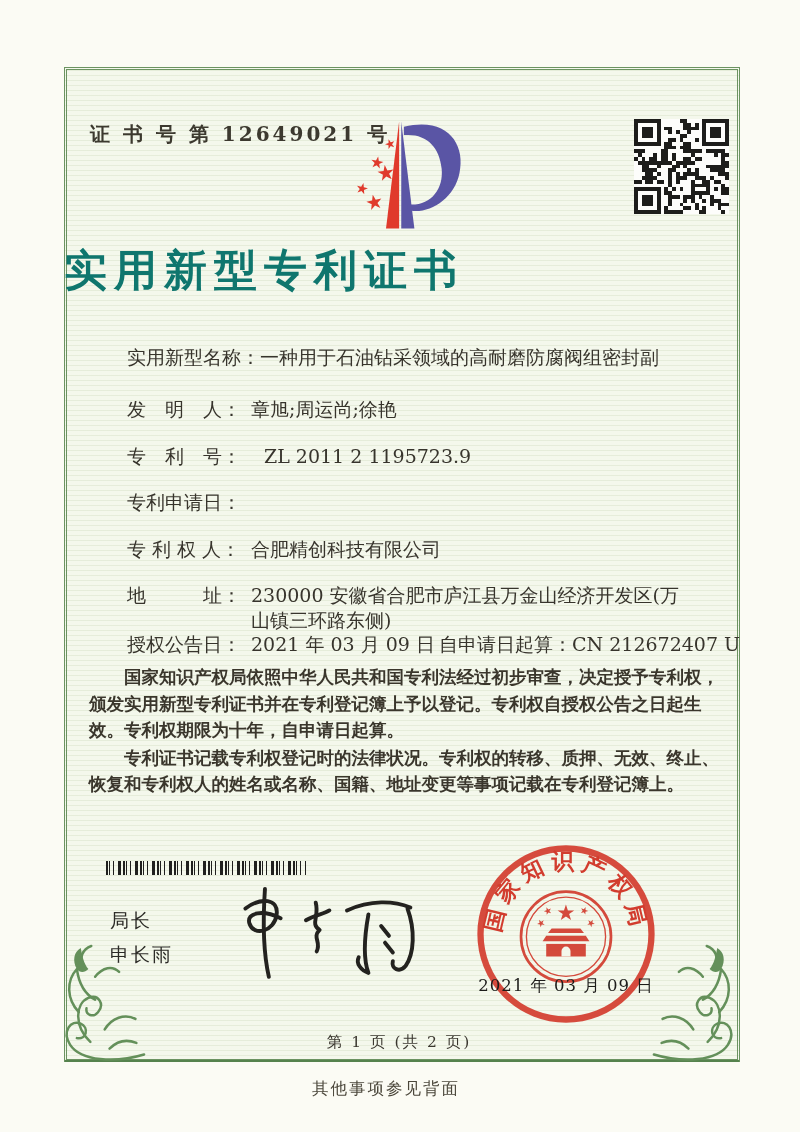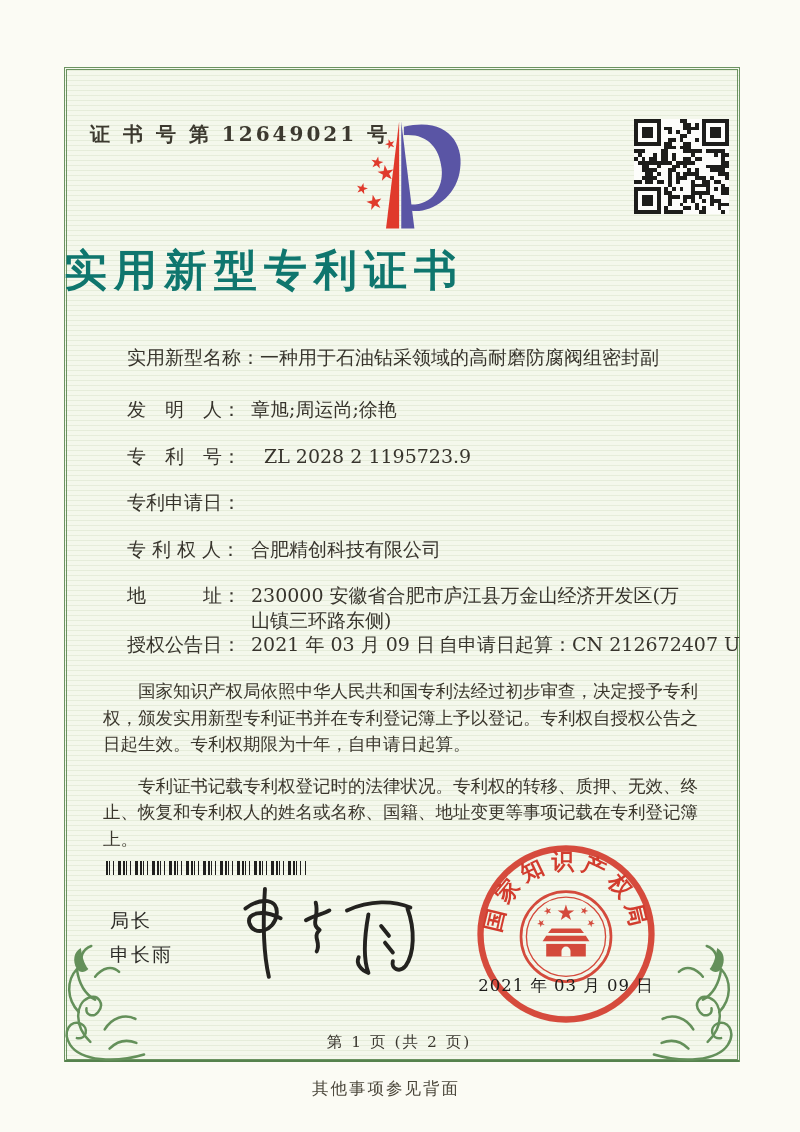--- a/index.html
+++ b/index.html
@@ -23,21 +23,21 @@
   .frame::after{content:"";position:absolute;left:-2px;right:-2px;bottom:-3px;height:2px;background:#55824d;}
   .cert-number{left:90px;top:121px;font-size:20px;letter-spacing:3px;color:#3c392f;font-weight:bold;}
   .title{left:64px;top:242px;width:670px;
          font-size:43px;font-weight:bold;letter-spacing:7px;color:#0f766e;}
   .field-row{left:88px;width:636px;display:flex;font-size:19px;line-height:25px;color:#37342c;margin-left:39px;}
   .field-label{flex:0 0 124px;white-space:pre;}
   .field-value{flex:1;}
   .grant-pair2{position:absolute;left:312px;top:0;display:flex;}
   .grant-pair2 .field-label{flex:0 0 119px;}
   .paragraphs{left:88px;top:663px;width:634px;font-size:17.5px;line-height:26.5px;color:#3a362c;}
-  .paragraphs p{margin:15px;text-indent:2em;}
+  .paragraphs p{margin:1px;text-indent:2em;font-weight:bold;}
   .barcode{
     left:106px;top:861px;width:200px;height:14px;
     background:
       repeating-linear-gradient(90deg,#20201e 0 2px,transparent 2px 3px,
         #20201e 3px 4px,transparent 4px 7px,
         #20201e 7px 8px,transparent 8px 12px,
         #20201e 12px 15px,transparent 15px 17px);
   }
   .signer{font-family:"DejaVu Sans","Liberation Sans",sans-serif;font-size:19px;color:#2b2a26;letter-spacing:2px;}
   .signer-title{left:110px;top:908px;}
@@ -304,21 +304,21 @@
 <div class="abs field-row" style="top:345px;">
   <span class="field-label">实用新型名称：</span>
   <span class="field-value">一种用于石油钻采领域的高耐磨防腐阀组密封副</span>
 </div>
 <div class="abs field-row" style="top:397px;">
   <span class="field-label">发　明　人：</span>
   <span class="field-value">章旭;周运尚;徐艳</span>
 </div>
 <div class="abs field-row" style="top:444px;gap:13px;">
   <span class="field-label">专　利　号：</span>
-  <span class="field-value">ZL 2028 2 1195723.9</span>
+  <span class="field-value">ZL 2011 2 1195723.9</span>
 </div>
 <div class="abs field-row" style="top:490px;">
   <span class="field-label">专利申请日：</span>
 </div>
 <div class="abs field-row" style="top:537px;">
   <span class="field-label">专 利 权 人：</span>
   <span class="field-value">合肥精创科技有限公司</span>
 </div>
 <div class="abs field-row" style="top:583px;width:560px;">
   <span class="field-label">地　　　址：</span>

